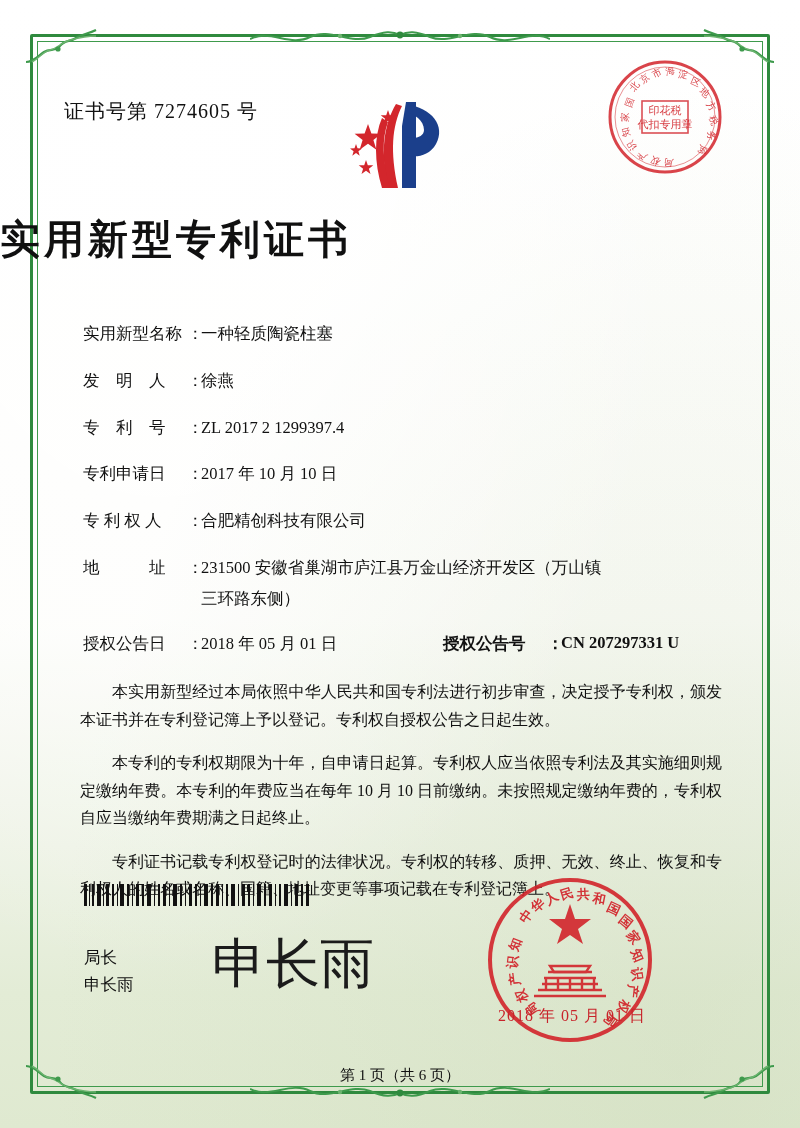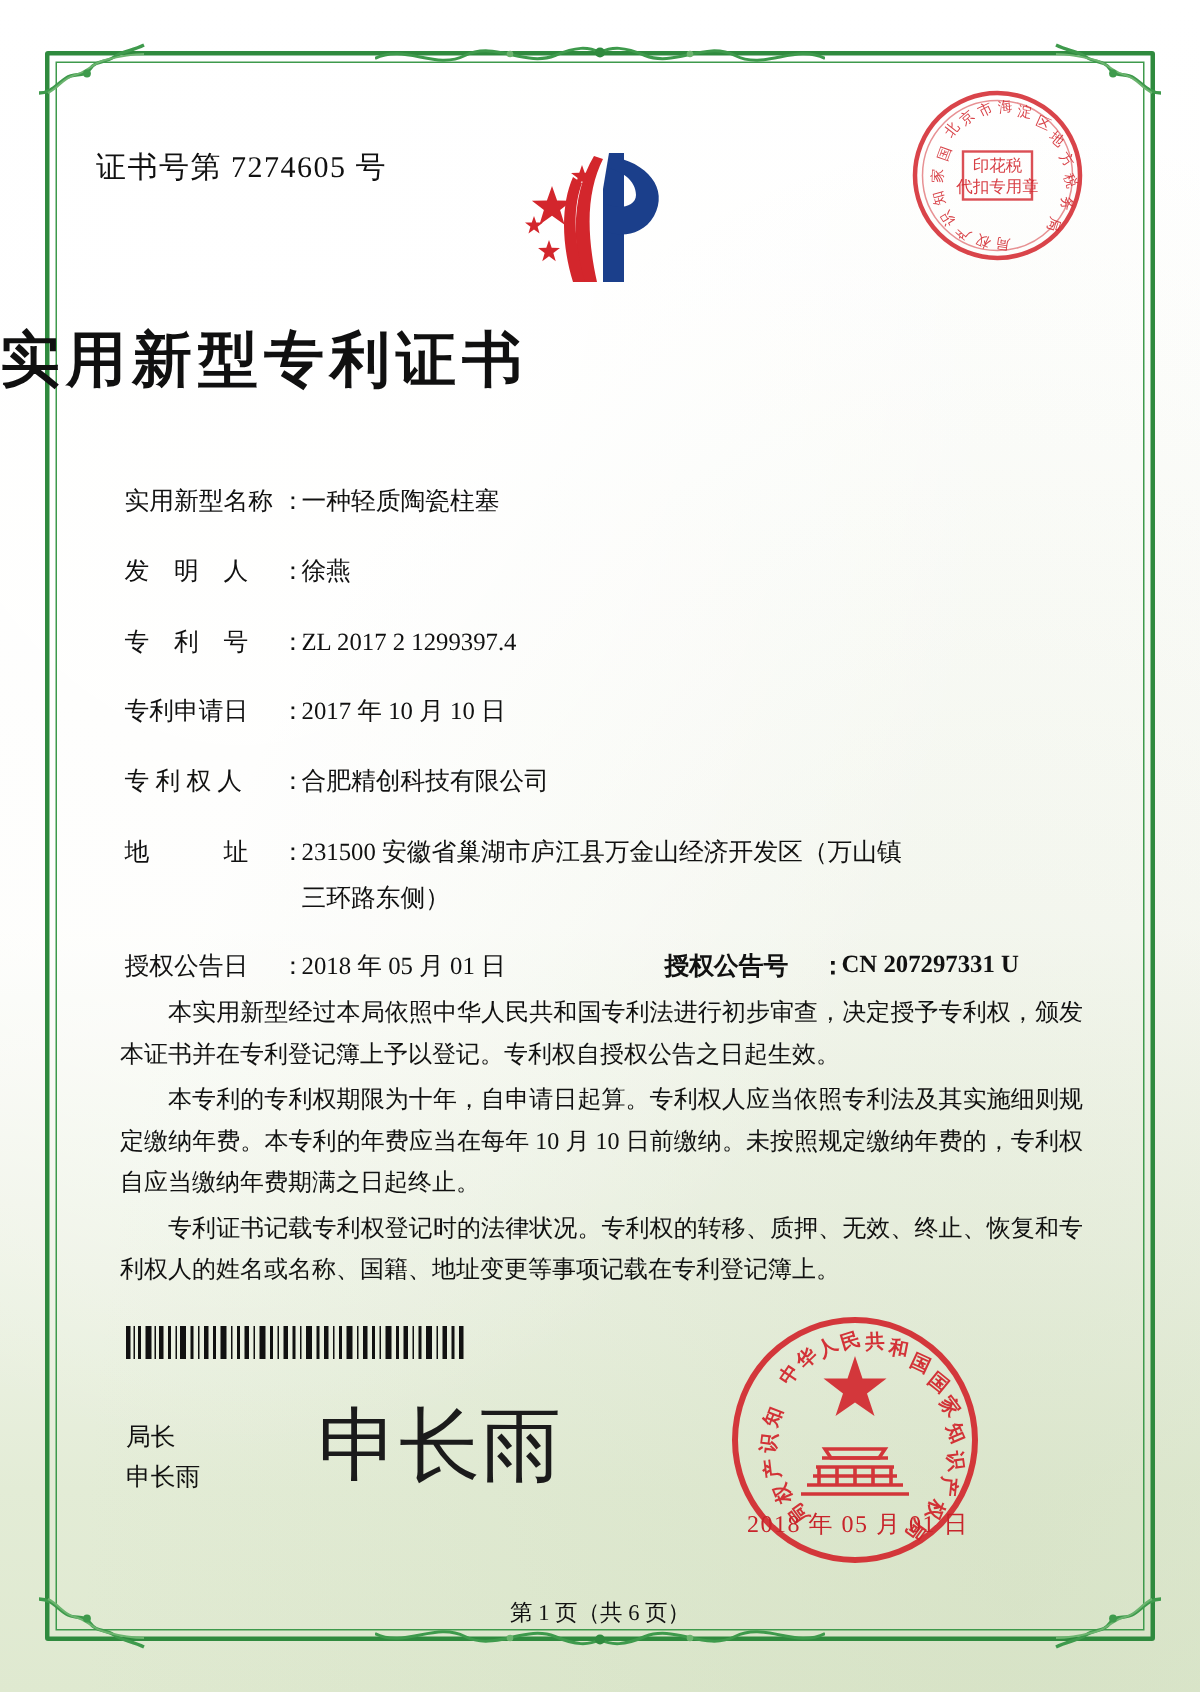--- a/index.html
+++ b/index.html
@@ -141,21 +141,21 @@
   
   .body-text {
     position: absolute;
     left: 80px; top: 662px;
     width: 642px;
     font-size: 16px;
     line-height: 1.72;
     color: #111;
     text-align: justify;
   }
-  .body-text p { margin: 0 0 3px 0; text-indent: 2em; }
+  .body-text p { margin: 16px 0 3px 0; text-indent: 2em; }
 
   
   .barcode {
     position: absolute;
     left: 84px; top: 884px;
     width: 228px; height: 22px;
   }
 
   
   .sign-label {

